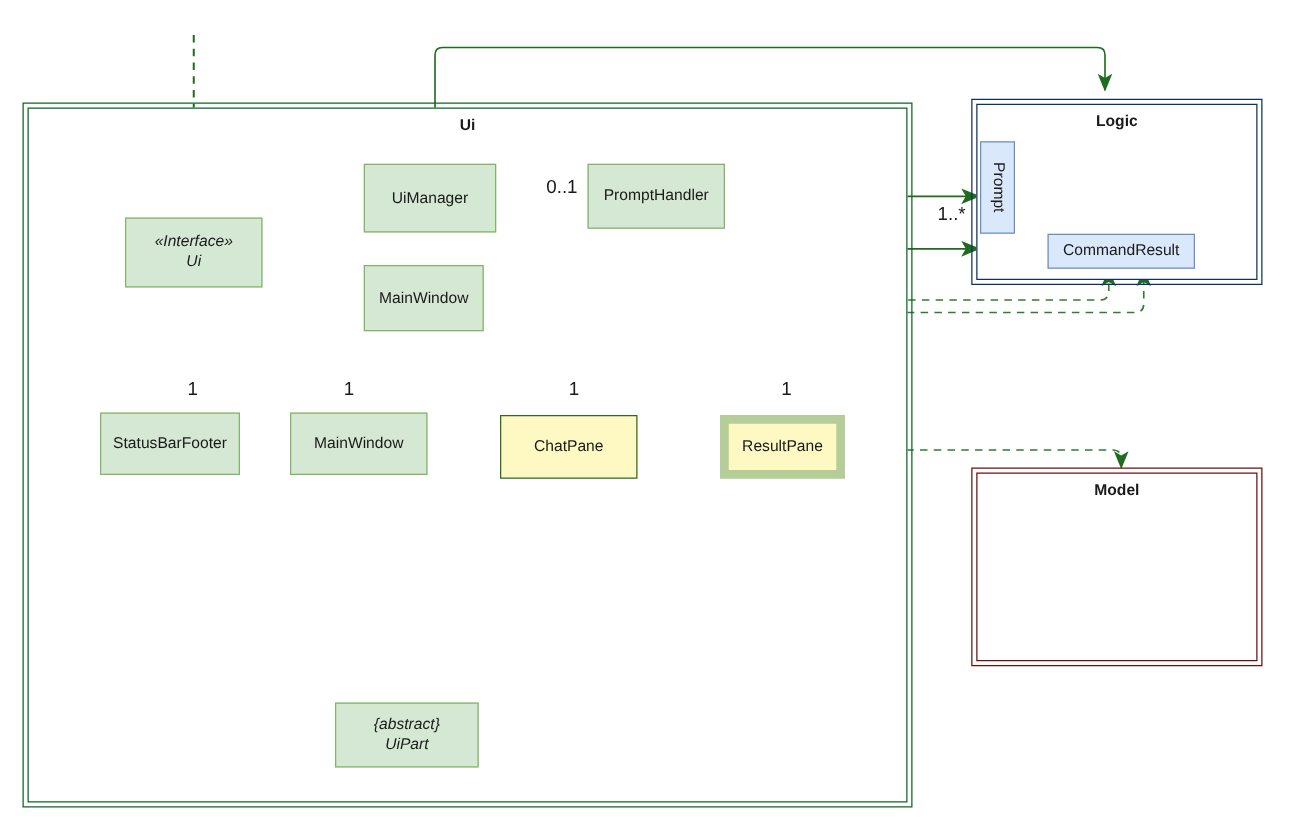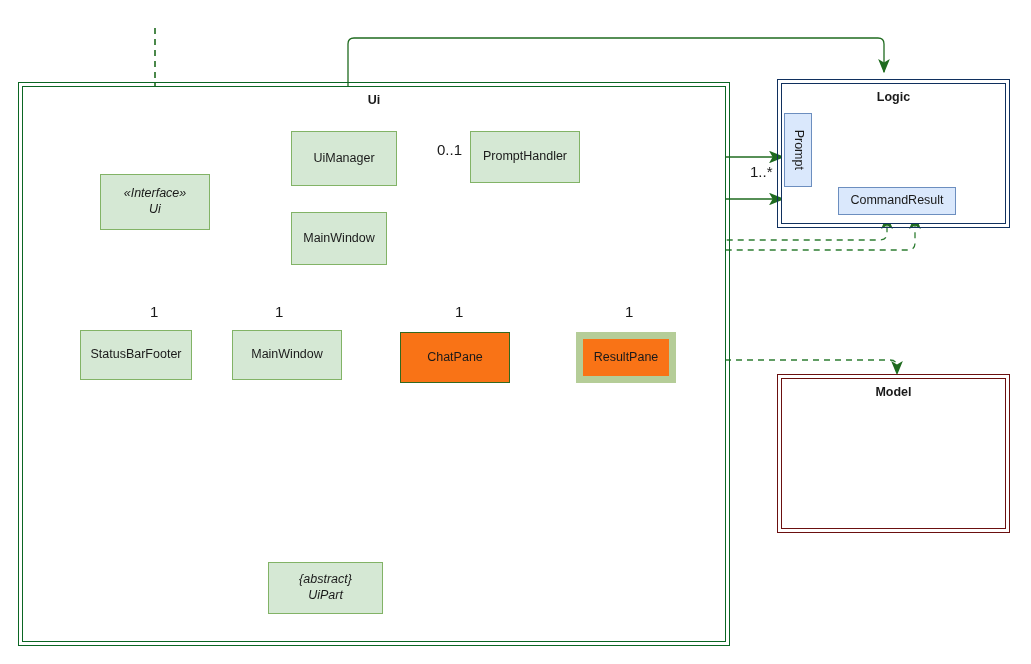--- a/index.html
+++ b/index.html
@@ -13,21 +13,21 @@
        font-size:12.5px;font-weight:bold;color:#1a1a1a;}
   .pkg-ui{border:1px solid #0b6623;outline:1px solid #0b6623;outline-offset:3px;}
   .pkg-logic{border:1px solid #10305e;outline:1px solid #10305e;outline-offset:3px;}
   .pkg-model{border:1px solid #6b0f0f;outline:1px solid #6b0f0f;outline-offset:3px;}
 
   .node{position:absolute;box-sizing:border-box;display:flex;align-items:center;
         justify-content:center;text-align:center;font-size:12.5px;color:#1a1a1a;
         line-height:1.25;}
   .green{background:#d5e8d4;border:1px solid #82b366;}
   .blue{background:#dae8fc;border:1px solid #6c8ebf;}
-  .pane{background:#f97316;border:7px solid #b5cd98;align-items:center;}
+  .pane{background:#fef9c3;border:7px solid #b5cd98;align-items:center;}
   .pane-inner{border:1px solid #33691e;}
   .ital{font-style:italic;}
   .vert{transform:rotate(90deg);white-space:nowrap;}
 
   .mult{position:absolute;font-size:15px;color:#1a1a1a;}
 </style>
 </head>
 <body>
 
 <div id="stage">

